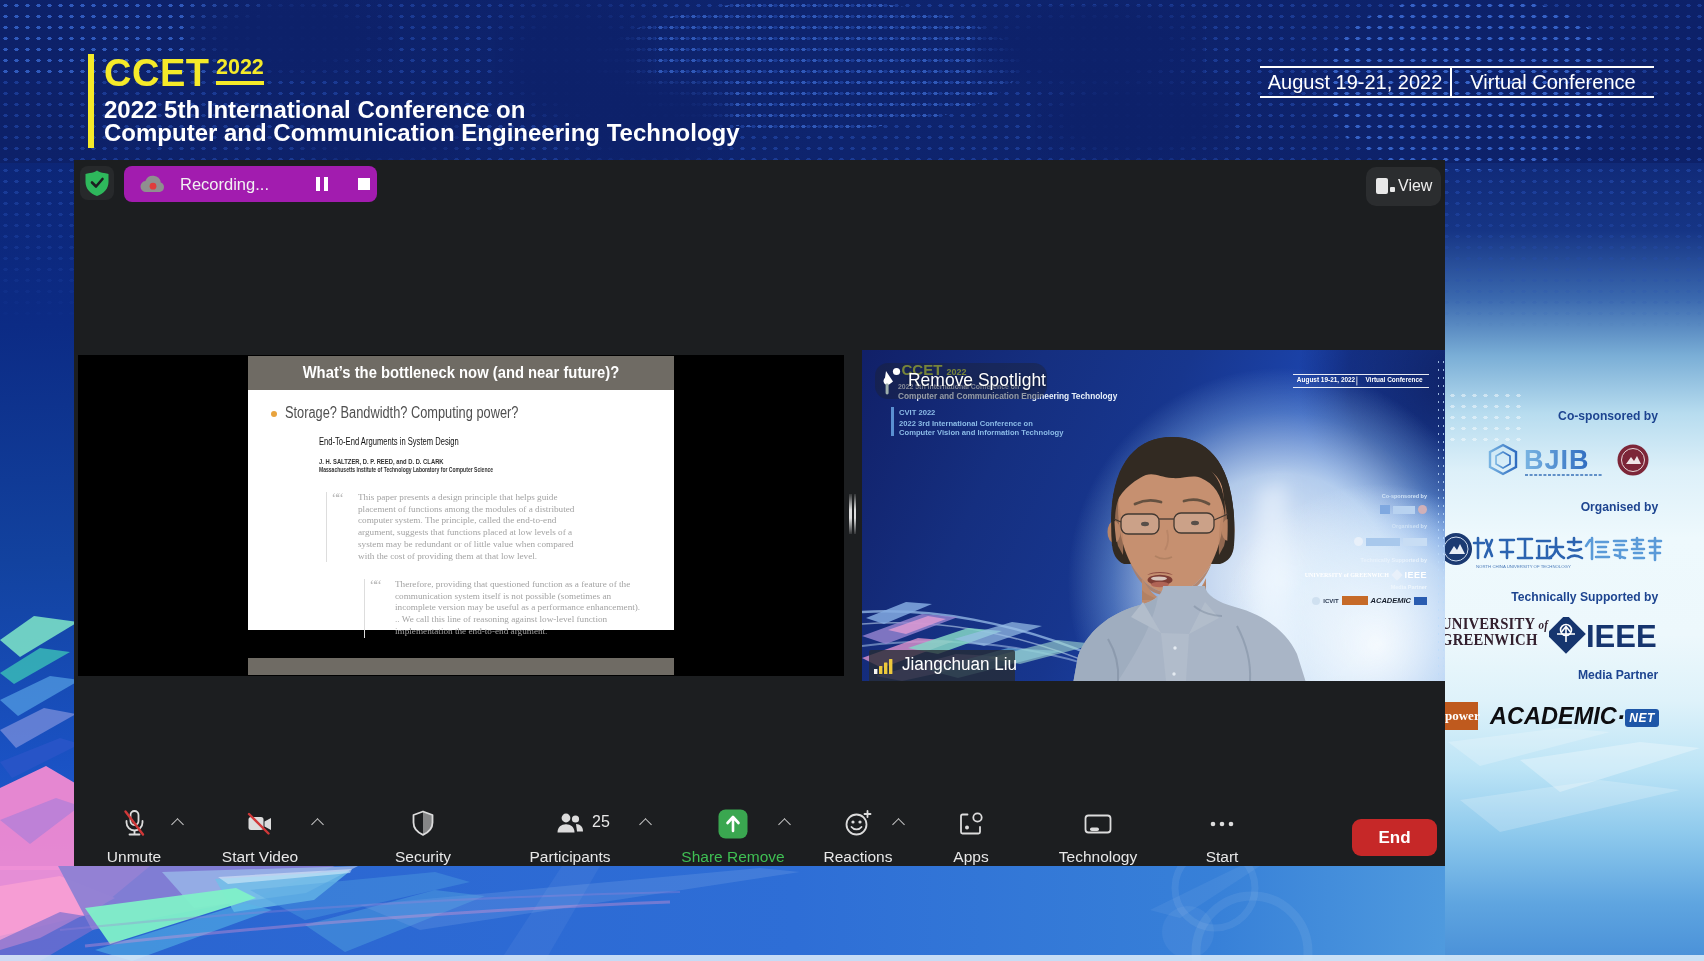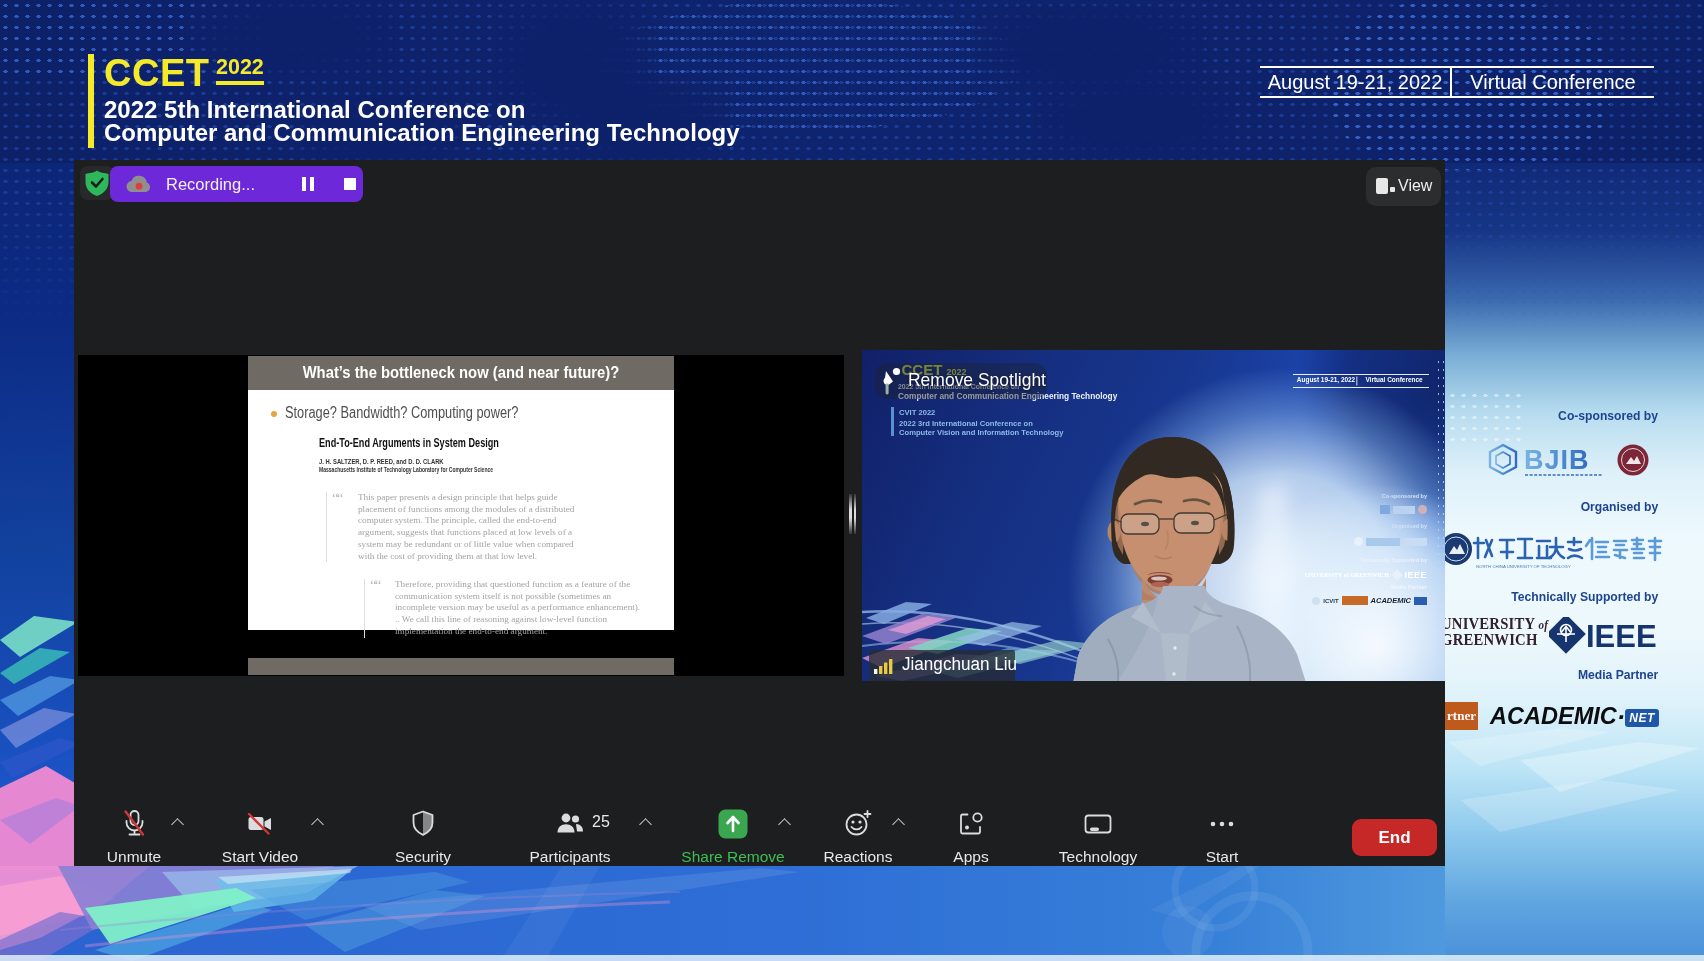--- a/index.html
+++ b/index.html
@@ -43,21 +43,21 @@
 #zwin{left:74px;top:160px;width:1371px;height:706px;background:#1c1e20;}
 #share{position:absolute;left:4px;top:195px;width:766px;height:321px;background:#000;}
 #slide{position:absolute;left:170px;top:1px;width:426px;height:274px;background:#fff;}
 #slidehead{position:absolute;left:0;top:0;width:426px;height:34px;background:#6f6b64;color:#fff;display:flex;align-items:center;justify-content:center;}
 #slidehead span{font-size:17px;font-weight:bold;transform:scaleX(0.87);white-space:nowrap;}
 #slidefoot{position:absolute;left:0;top:302px;width:426px;height:17px;background:#6f6b64;}
 .sl{position:absolute;}
 #sbullet{left:23px;top:55px;width:6px;height:6px;border-radius:50%;background:#e8a33d;}
 #sq1{left:37px;top:48px;color:#4f4f4f;font-size:16px;}
 #sq1 span{display:inline-block;transform:scaleX(0.80);transform-origin:0 0;white-space:nowrap;}
-#sh1{left:71px;top:80px;color:#111;font-size:12px;font-weight:bold;text-align:center;}
+#sh1{left:71px;top:80px;color:#111;font-size:10px;font-weight:normal;text-align:center;}
 #sh1 span{display:inline-block;transform:scaleX(0.76);transform-origin:0 0;white-space:nowrap;}
 #sa1{left:71px;top:101px;color:#333;font-size:7.5px;font-weight:bold;transform:scaleX(0.78);transform-origin:0 0;white-space:nowrap;}
 #sa2{left:71px;top:110px;color:#333;font-size:7px;font-weight:bold;transform:scaleX(0.72);transform-origin:0 0;white-space:nowrap;}
 .quote{font-family:"Liberation Serif",serif;font-size:9.2px;line-height:11.7px;color:#a3a3a3;border-left:1.5px solid #ddd;}
 .qm{position:absolute;left:5px;top:1px;font-size:15px;color:#bbb;letter-spacing:-2px;}
 #sp1{left:78px;top:136px;width:233px;padding-left:31px;}
 #sp2{left:116px;top:223px;width:252px;padding-left:30px;}
 #vdivider{position:absolute;left:775px;top:334px;width:7px;height:40px;}
 #vdivider i{position:absolute;top:0;width:2.5px;height:40px;background:linear-gradient(180deg,rgba(255,255,255,0.1),rgba(255,255,255,0.85) 40%,rgba(255,255,255,0.85) 60%,rgba(255,255,255,0.1));}
 
@@ -84,21 +84,21 @@
 .vs i{display:inline-block;vertical-align:middle;margin-left:3px;}
 .vs b{vertical-align:middle;margin-left:3px;}
 .vs span{vertical-align:middle;margin-left:3px;}
 #rsbox{position:absolute;left:13px;top:13px;width:172px;height:36px;background:rgba(28,34,48,0.42);border-radius:13px;}
 #rstext{position:absolute;left:46px;top:19px;color:#fff;font-size:19px;white-space:nowrap;transform:scaleX(0.92);transform-origin:0 0;text-shadow:0 1px 3px rgba(0,0,0,0.6);}
 #nametag{position:absolute;left:7.5px;top:300px;width:146px;height:37px;background:rgba(38,44,50,0.78);border-radius:2px;}
 #nametag span{position:absolute;left:33px;top:4px;color:#fff;font-size:18px;white-space:nowrap;transform:scaleX(0.95);transform-origin:0 0;}
 #vdots{position:absolute;left:574px;top:8px;width:10px;height:320px;background-image:radial-gradient(circle 1.6px at 2.5px 4px,rgba(190,220,250,0.8) 60%,transparent 65%),radial-gradient(circle 1.6px at 7.5px 4px,rgba(190,220,250,0.8) 60%,transparent 65%);background-size:10px 8px;}
 
 #shieldbox{position:absolute;left:6px;top:6px;width:34px;height:34px;background:#27292b;border-radius:8px;}
-#recbox{position:absolute;left:36px;top:6px;width:253px;height:36px;background:#6d28d9;border-radius:8px;color:#fff;}
+#recbox{position:absolute;left:50px;top:6px;width:253px;height:36px;background:#a21caf;border-radius:8px;color:#fff;}
 #rectext{position:absolute;left:56px;top:9px;font-size:16.5px;color:#f2f2f2;}
 #viewbtn{position:absolute;left:1292px;top:7px;width:75px;height:39px;background:#2b2d2f;border-radius:10px;color:#eee;}
 #viewbtn span{position:absolute;left:32px;top:10px;font-size:16px;}
 
 #toolbar{position:absolute;left:0;top:640px;width:1371px;height:66px;background:#1c1e20;}
 .tb{position:absolute;color:#e8e8e8;font-size:15.5px;text-align:center;top:6px;width:0;}
 .tb .ic{position:absolute;left:-18px;top:0;}
 .tb .lbl{position:absolute;top:42px;left:50%;transform:translateX(-50%);white-space:nowrap;}
 .tb.green .lbl{color:#3fbf53;}
 .caret{position:absolute;top:20px;width:9px;height:5px;}
@@ -204,21 +204,21 @@
   </svg>
   <div class="sp-h" style="top:589px">Technically Supported by</div>
   <div class="abs" id="uog">UNIVERSITY <i>of</i><br>GREENWICH</div>
   <svg class="abs" width="120" height="40" viewBox="0 0 120 40" style="left:1549px;top:617px">
     <rect x="3" y="3" width="28" height="28" transform="rotate(45 17 17)" fill="#16356e"></rect>
     <circle cx="17" cy="13" r="5.5" fill="none" stroke="#fff" stroke-width="1.6"></circle>
     <path d="M17 25 V10 M12.5 15 L17 9.5 L21.5 15 M8 17 h18" stroke="#fff" stroke-width="1.6" fill="none"></path>
     <text x="37" y="30" font-family="Liberation Sans" font-weight="bold" font-size="31" letter-spacing="0" fill="#16356e">IEEE</text>
   </svg>
   <div class="sp-h" style="top:667px">Media Partner</div>
-  <div class="abs" id="mpbox">rtner</div>
+  <div class="abs" id="mpbox">power</div>
   <div class="abs" id="acad">ACADEMIC<span style="font-size:26px;vertical-align:-2px">·</span></div>
   <div class="abs" id="netbox">NET</div>
 </div>
 <div class="abs" id="zwin">
   <div id="shieldbox">
       <svg width="26" height="28" viewBox="0 0 26 28" style="position:absolute;left:4px;top:3px">
     <path d="M13 1.5 C15 3 17.5 3.8 20 4 C22 4.2 23.5 4.5 24.5 5 L24.5 13 C24.5 19.5 20 24.5 13 27 C6 24.5 1.5 19.5 1.5 13 L1.5 5 C2.5 4.5 4 4.2 6 4 C8.5 3.8 11 3 13 1.5 Z" fill="#2eb85c"></path>
     <path d="M8 13.5 L12 17.5 L18.5 10" stroke="#1c1e20" stroke-width="2.6" fill="none" stroke-linecap="round" stroke-linejoin="round"></path>
       </svg>
     </div>

